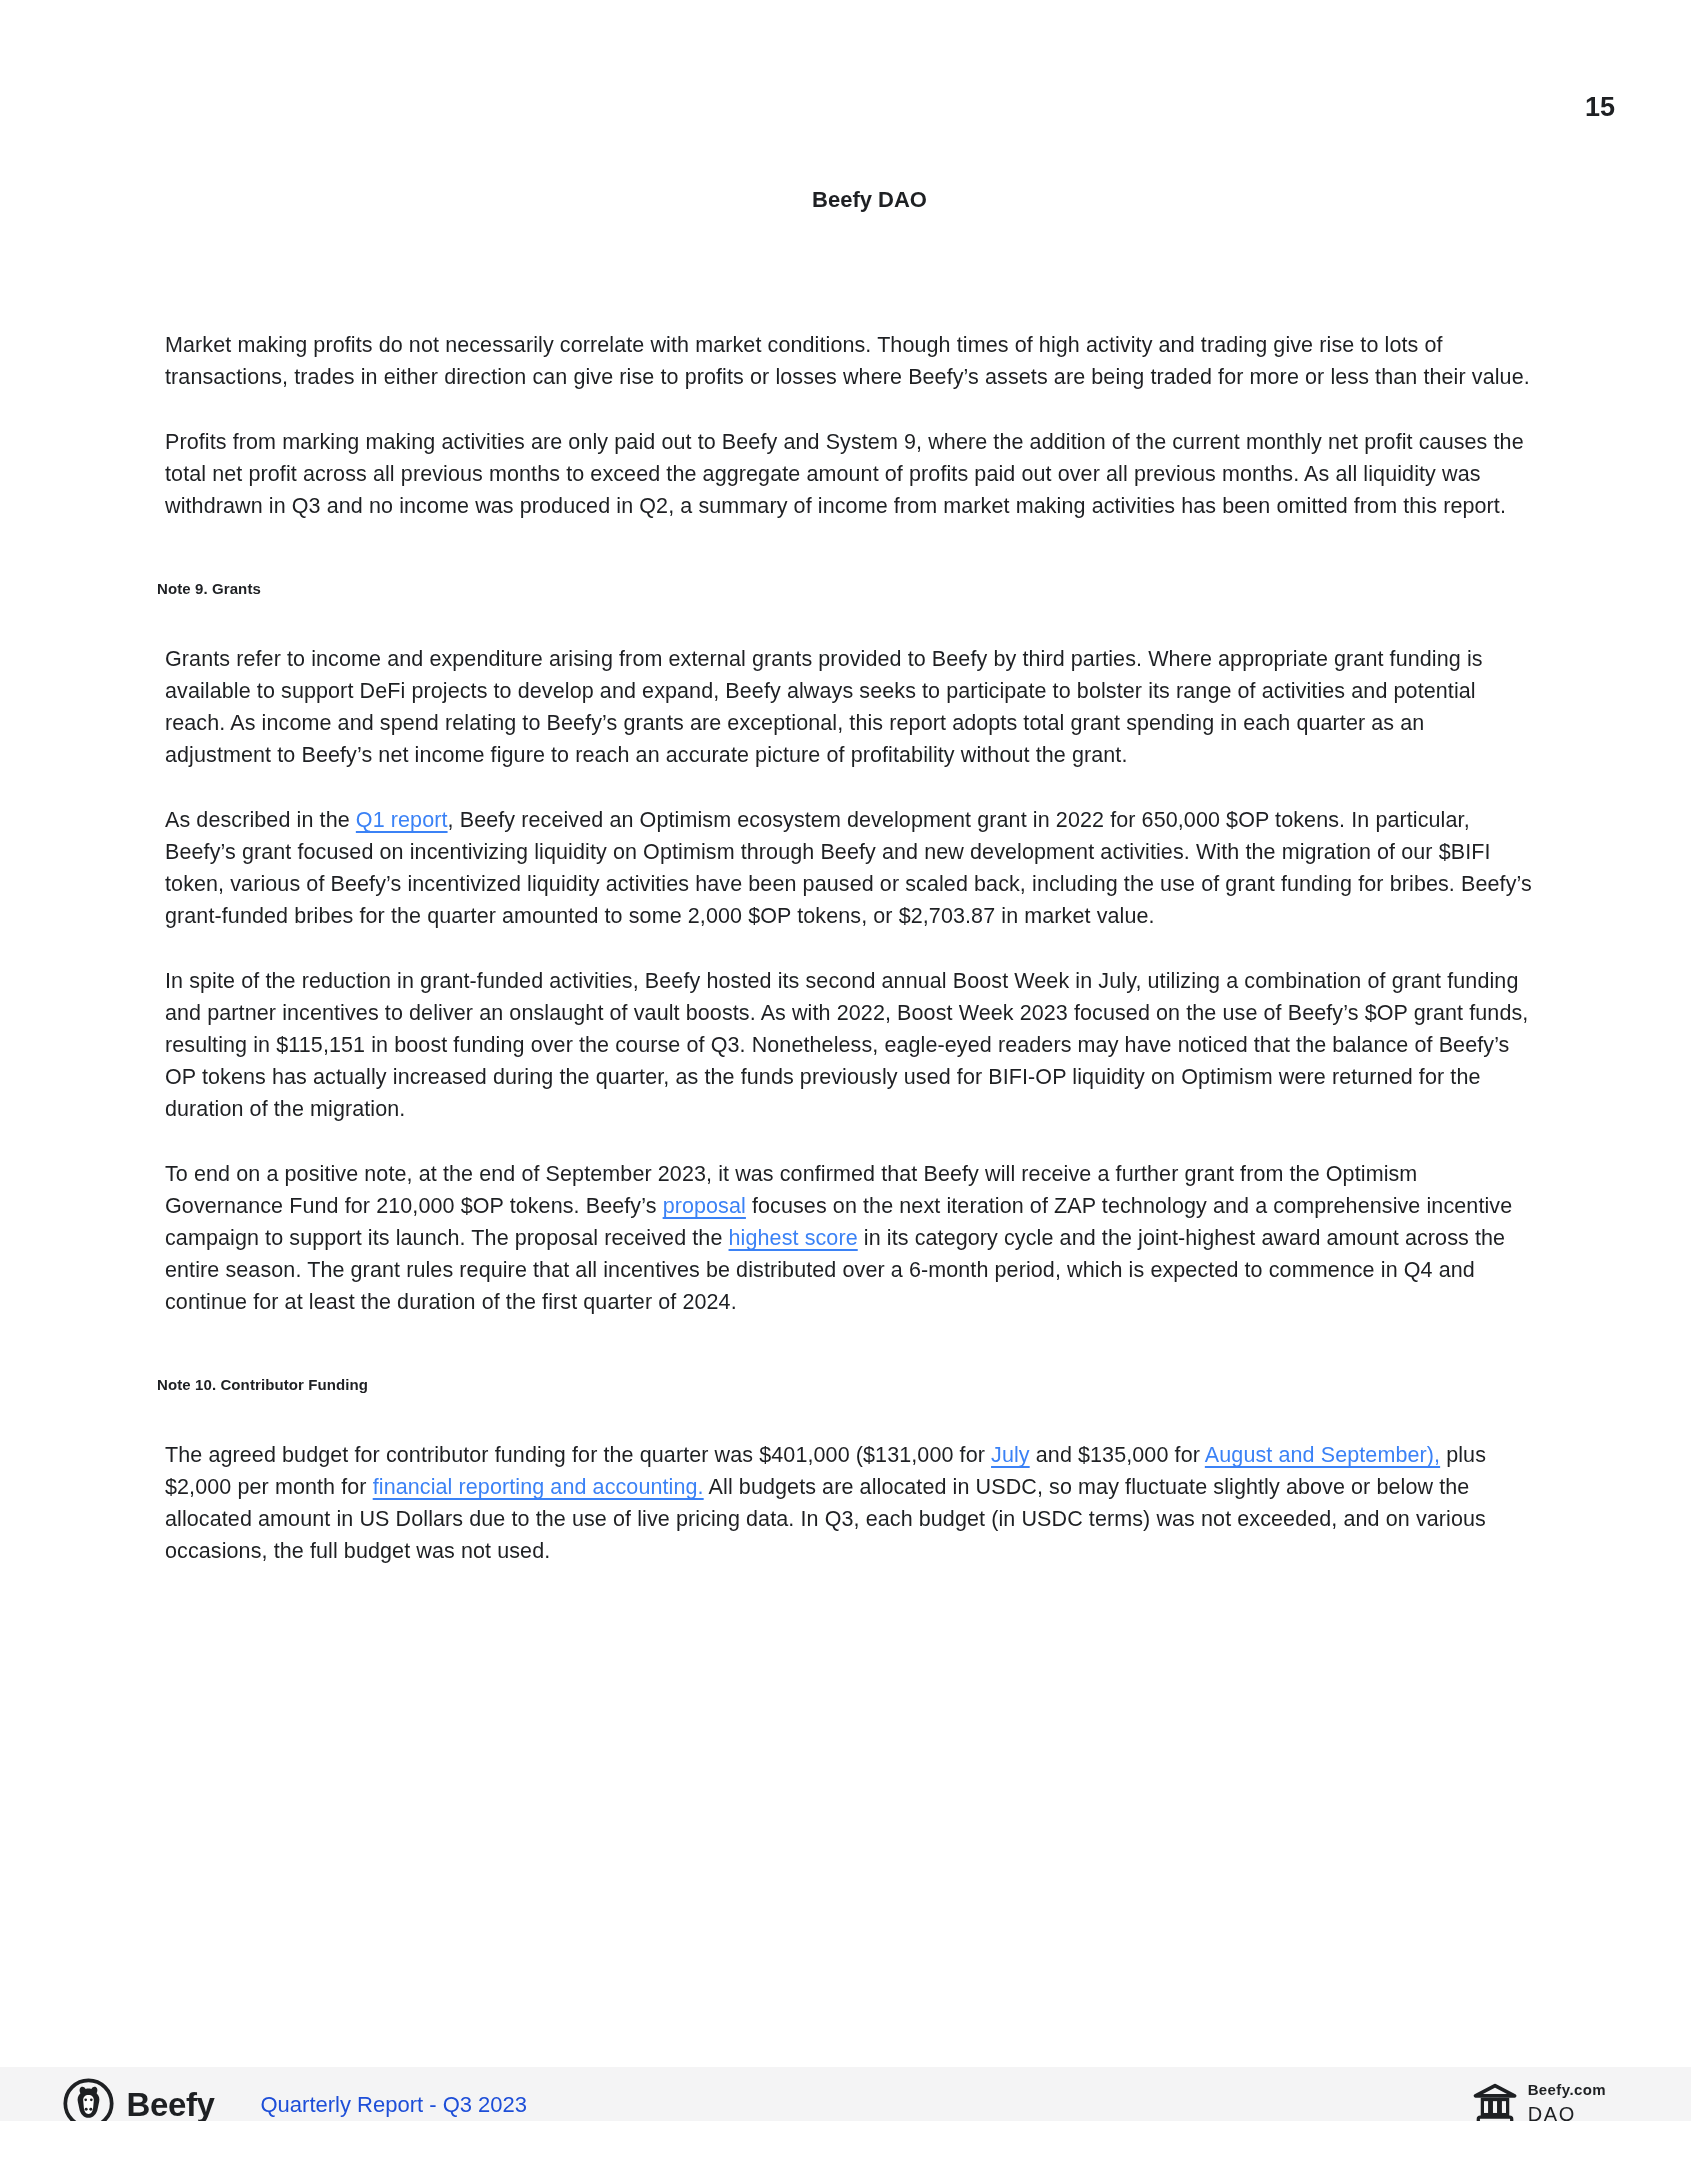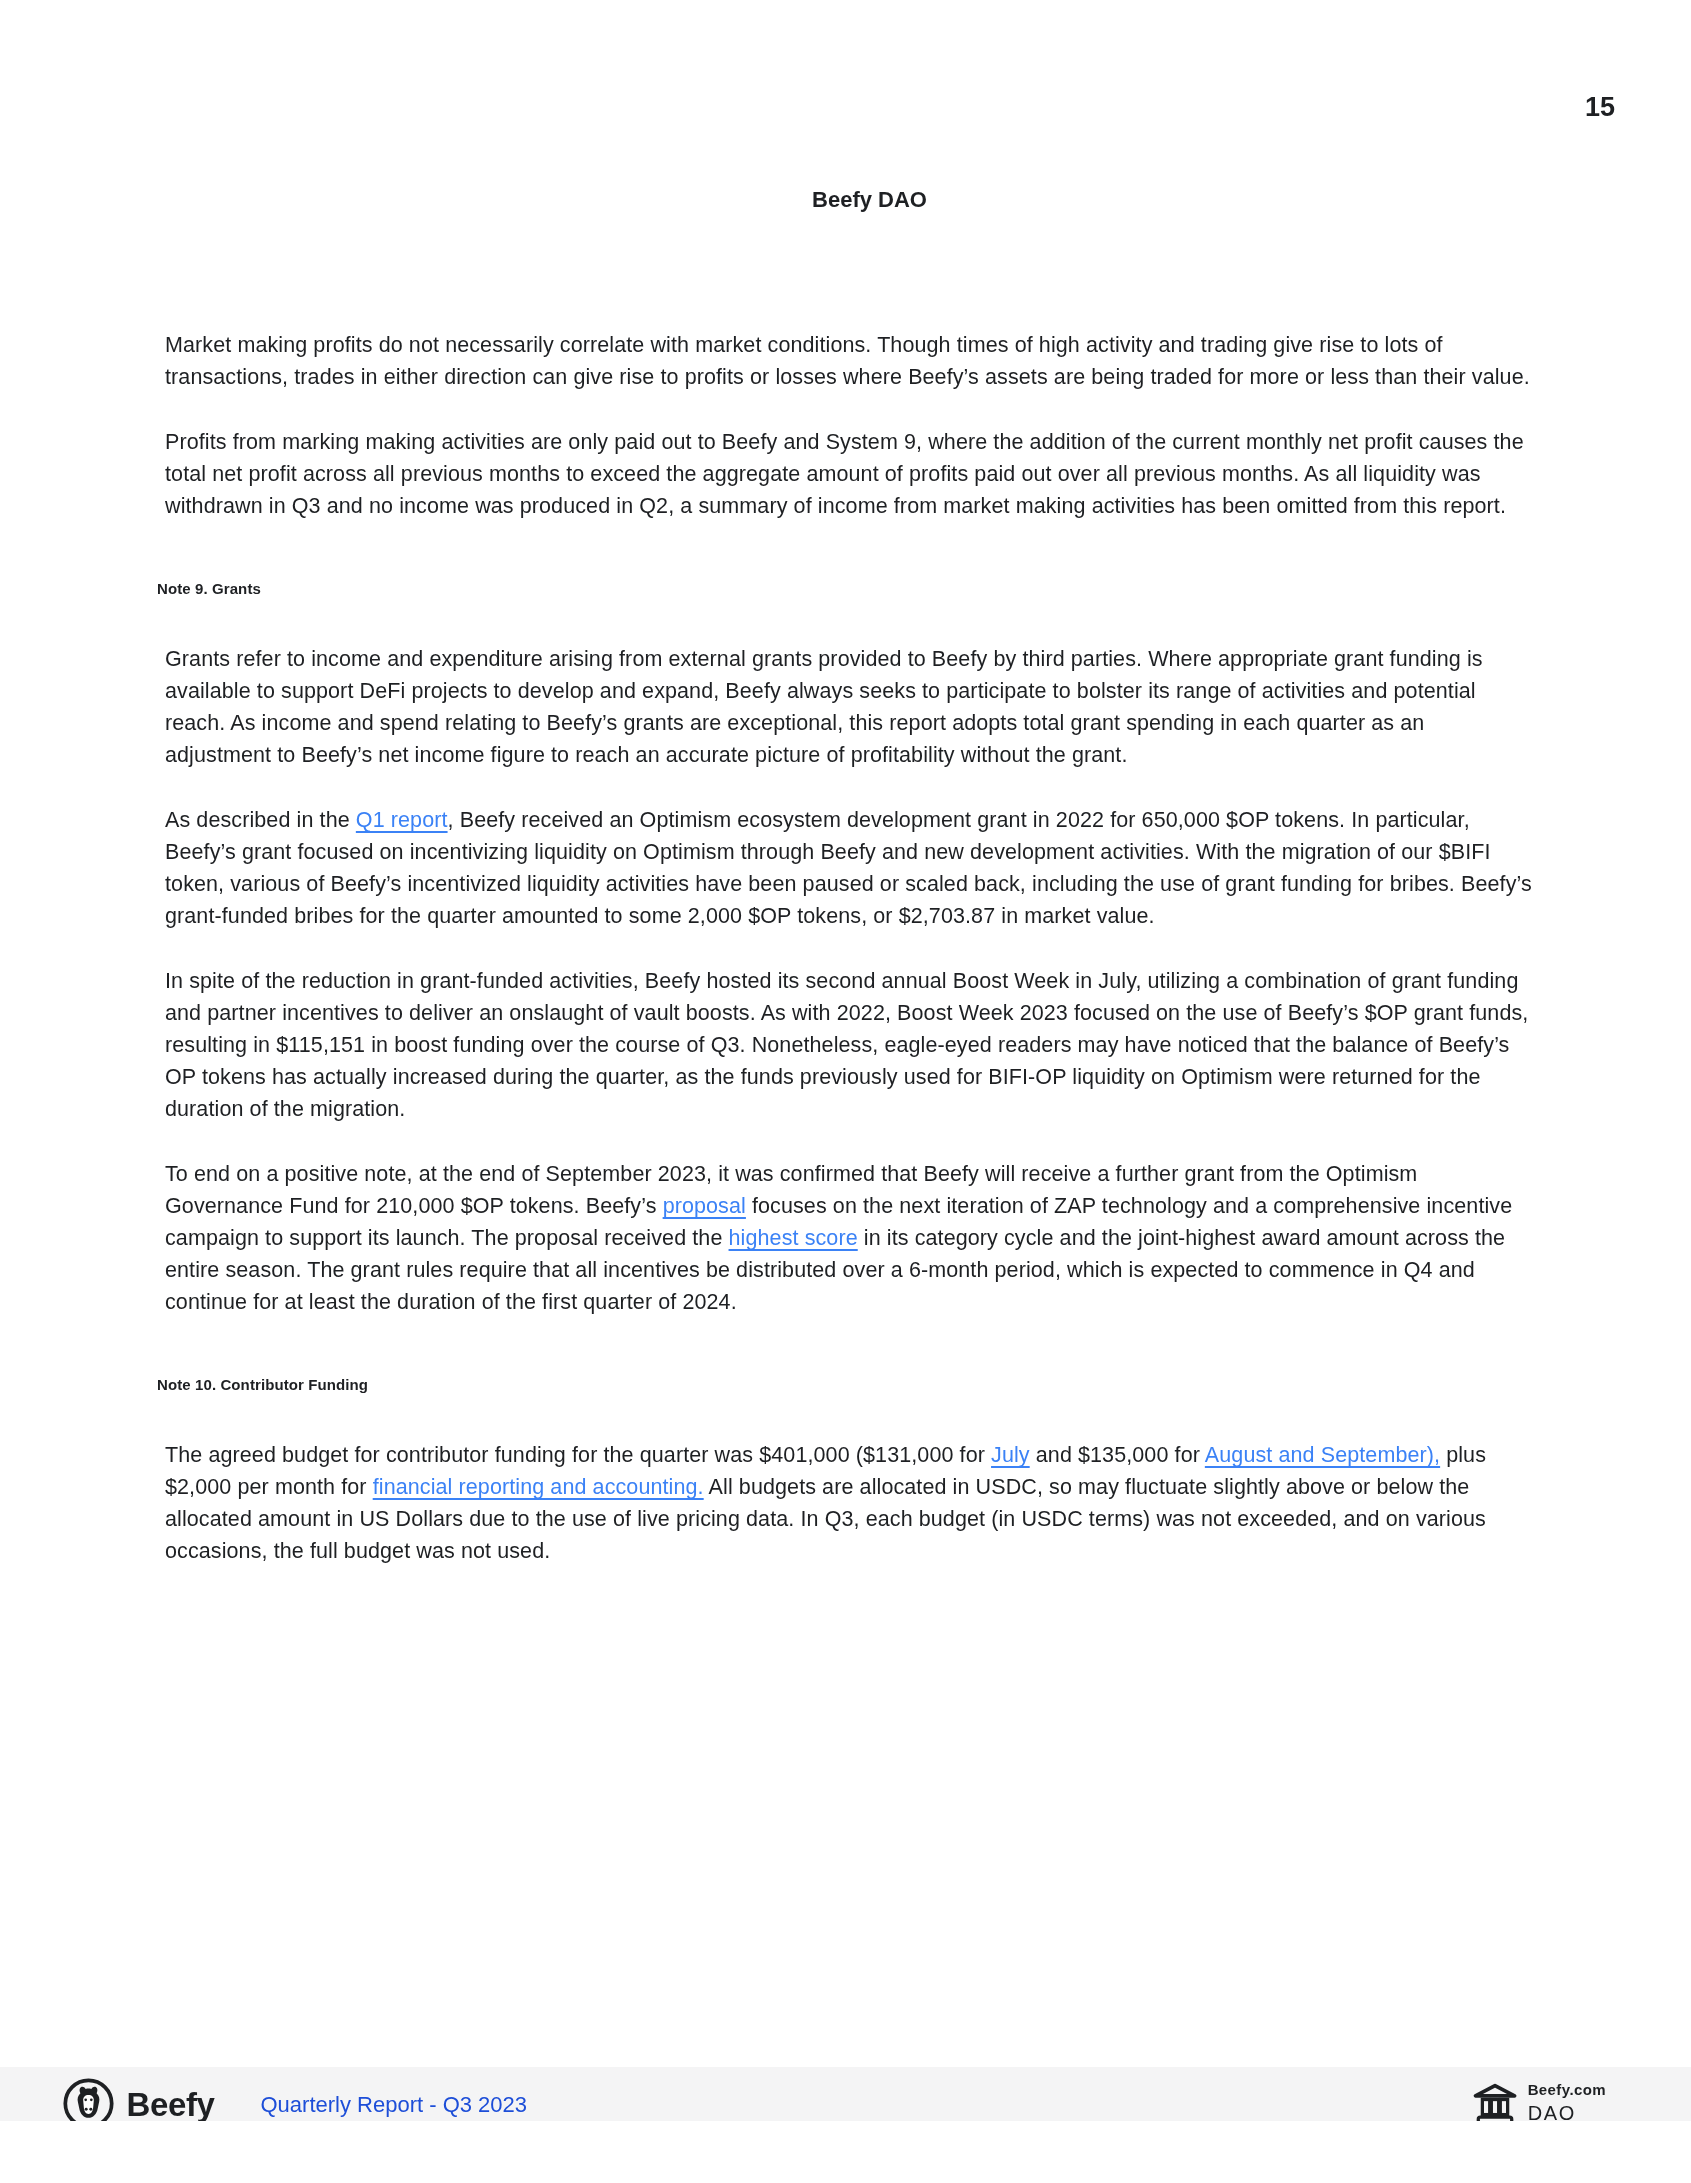--- a/index.html
+++ b/index.html
@@ -77,21 +77,21 @@
     font-weight:700;
     letter-spacing:-0.4px;
     margin-left:11.6px;
   }
   .report-title{
     font-size:22px;
     font-weight:400;
     margin-left:46px;
     color:#1d4ed8;
   }
-  .footer-right{display:flex;align-items:flex-start;}
+  .footer-right{display:flex;align-items:flex-end;}
   .bank-logo{flex:0 0 auto;color:var(--text,#1e2023);}
   .footer-right-text{margin-left:10.8px;display:flex;flex-direction:column;justify-content:center;}
   .footer-site{
     font-size:15px;
     font-weight:700;
     letter-spacing:0.4px;
     line-height:16.5px;
   }
   .footer-dao{
     font-size:20px;

